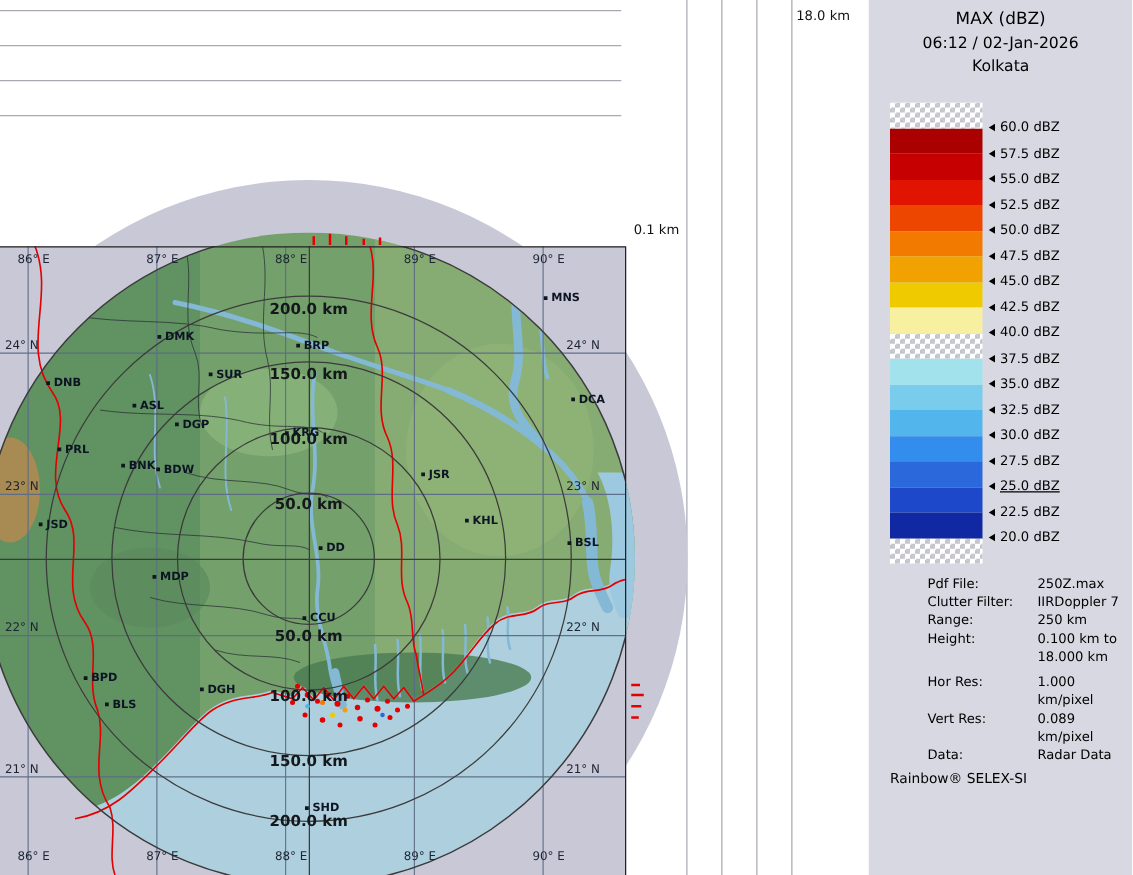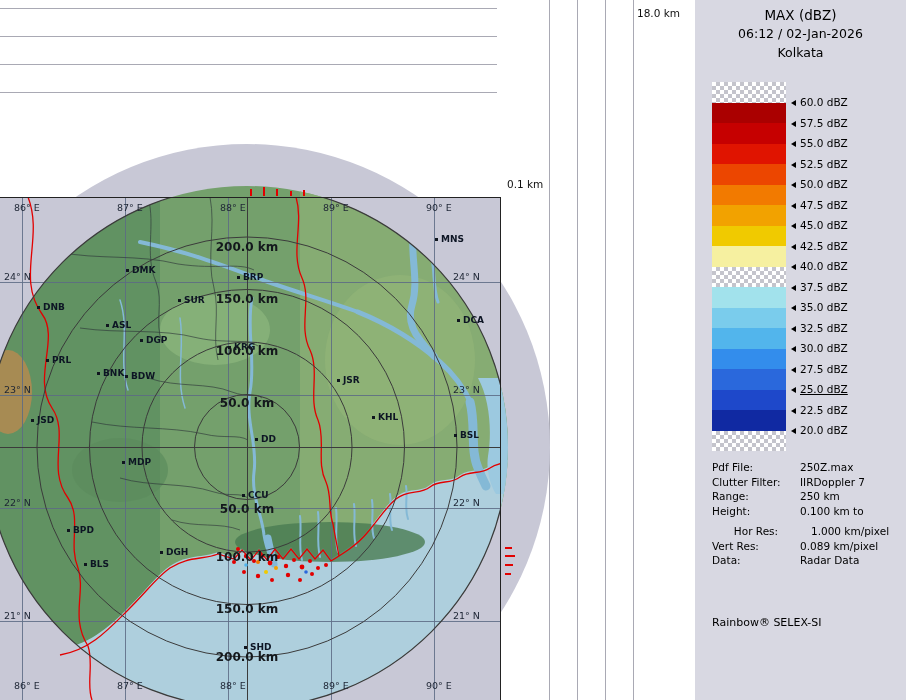--- a/index.html
+++ b/index.html
@@ -24,22 +24,22 @@
   .checker{background-color:#fff;
     background-image:linear-gradient(45deg,#c4c4cc 25%,transparent 25%,transparent 75%,#c4c4cc 75%),
                      linear-gradient(45deg,#c4c4cc 25%,transparent 25%,transparent 75%,#c4c4cc 75%);
     background-size:8px 8px;background-position:0 0,4px 4px;}
   #scale-labels{position:absolute;left:96px;top:82px;width:112px;height:380px;}
   .scale-label{position:absolute;left:0;font-size:10.5px;line-height:11px;white-space:nowrap;}
   .tick-arrow{display:inline-block;width:0;height:0;border-top:3px solid transparent;
               border-bottom:3px solid transparent;border-right:5px solid #000;margin-right:4px;}
   #legend-meta{position:absolute;left:17px;top:460px;width:188px;font-size:10.5px;line-height:14.7px;}
   .meta-row{display:flex;}
-  .meta-row.gap{margin-top:5px;text-align:center;}
-  .meta-label{width:88px;flex:none;}
+  .meta-row.gap{margin-top:5px;}
+  .meta-label{width:88px;flex:none;margin-left:30px;}
   .meta-value{flex:1;}
   .lg-footer{position:absolute;left:17px;top:616px;font-size:11px;}
 </style>
 </head>
 <body>
 
 <div class="screen">
 
   <svg class="scene" width="695" height="700" viewBox="0 0 695 700">
     <defs>
@@ -186,37 +186,37 @@
     </g>
 
     <line x1="0" y1="197.5" x2="500" y2="197.5" stroke="#222" stroke-width="1"></line>
     <line x1="500.5" y1="197" x2="500.5" y2="700" stroke="#222" stroke-width="1"></line>
   </svg>
 
   <div id="map-labels" class="layer">
       <div class="city" style="left: 435px; top: 233px;"><span class="dot"></span><span>MNS</span></div>
       <div class="city" style="left: 126px; top: 264px;"><span class="dot"></span><span>DMK</span></div>
       <div class="city" style="left: 237px; top: 271px;"><span class="dot"></span><span>BRP</span></div>
-      <div class="city" style="left: 178px; top: 294px; text-align: right;"><span class="dot"></span><span>SUR</span></div>
+      <div class="city" style="left: 167px; top: 294px; text-align: right;"><span class="dot"></span><span>SUR</span></div>
       <div class="city" style="left: 37px; top: 301px;"><span class="dot"></span><span>DNB</span></div>
       <div class="city" style="left: 457px; top: 314px;"><span class="dot"></span><span>DCA</span></div>
       <div class="city" style="left: 106px; top: 319px;"><span class="dot"></span><span>ASL</span></div>
       <div class="city" style="left: 140px; top: 334px;"><span class="dot"></span><span>DGP</span></div>
       <div class="city" style="left: 228px; top: 341px;"><span class="dot"></span><span>KRG</span></div>
       <div class="city" style="left: 46px; top: 354px;"><span class="dot"></span><span>PRL</span></div>
       <div class="city" style="left: 97px; top: 367px;"><span class="dot"></span><span>BNK</span></div>
       <div class="city" style="left: 125px; top: 370px;"><span class="dot"></span><span>BDW</span></div>
       <div class="city" style="left: 337px; top: 374px;"><span class="dot"></span><span>JSR</span></div>
       <div class="city" style="left: 372px; top: 411px;"><span class="dot"></span><span>KHL</span></div>
       <div class="city" style="left: 31px; top: 414px;"><span class="dot"></span><span>JSD</span></div>
       <div class="city" style="left: 454px; top: 429px;"><span class="dot"></span><span>BSL</span></div>
       <div class="city" style="left: 255px; top: 433px;"><span class="dot"></span><span>DD</span></div>
       <div class="city" style="left: 242px; top: 468px; margin-top: 21px;"><span class="dot"></span><span>CCU</span></div>
       <div class="city" style="left: 122px; top: 456px;"><span class="dot"></span><span>MDP</span></div>
-      <div class="city" style="left: 67px; top: 524px; text-align: center;"><span class="dot"></span><span>BPD</span></div>
+      <div class="city" style="left: 67px; top: 537px; text-align: center;"><span class="dot"></span><span>BPD</span></div>
       <div class="city" style="left: 160px; top: 546px;"><span class="dot"></span><span>DGH</span></div>
       <div class="city" style="left: 84px; top: 558px;"><span class="dot"></span><span>BLS</span></div>
       <div class="city" style="left: 244px; top: 641px;"><span class="dot"></span><span>SHD</span></div>
       <div class="ring" style="top: 240px;">200.0 km</div>
       <div class="ring" style="top: 292px;">150.0 km</div>
       <div class="ring" style="top: 344px;">100.0 km</div>
       <div class="ring" style="top: 396px;">50.0 km</div>
       <div class="ring" style="top: 502px;">50.0 km</div>
       <div class="ring" style="top: 550px;">100.0 km</div>
       <div class="ring" style="top: 602px;">150.0 km</div>
@@ -297,20 +297,24 @@
           <span class="meta-value">IIRDoppler 7</span>
         </div>
         <div class="meta-row">
           <span class="meta-label">Range:</span>
           <span class="meta-value">250 km</span>
         </div>
         <div class="meta-row">
           <span class="meta-label">Height:</span>
           <span class="meta-value">0.100 km to</span>
         </div>
+        <div class="meta-row">
+          <span class="meta-label"></span>
+          <span class="meta-value">18.000 km</span>
+        </div>
         <div class="meta-row gap">
           <span class="meta-label">Hor Res:</span>
           <span class="meta-value">1.000 km/pixel</span>
         </div>
         <div class="meta-row">
           <span class="meta-label">Vert Res:</span>
           <span class="meta-value">0.089 km/pixel</span>
         </div>
         <div class="meta-row">
           <span class="meta-label">Data:</span>

